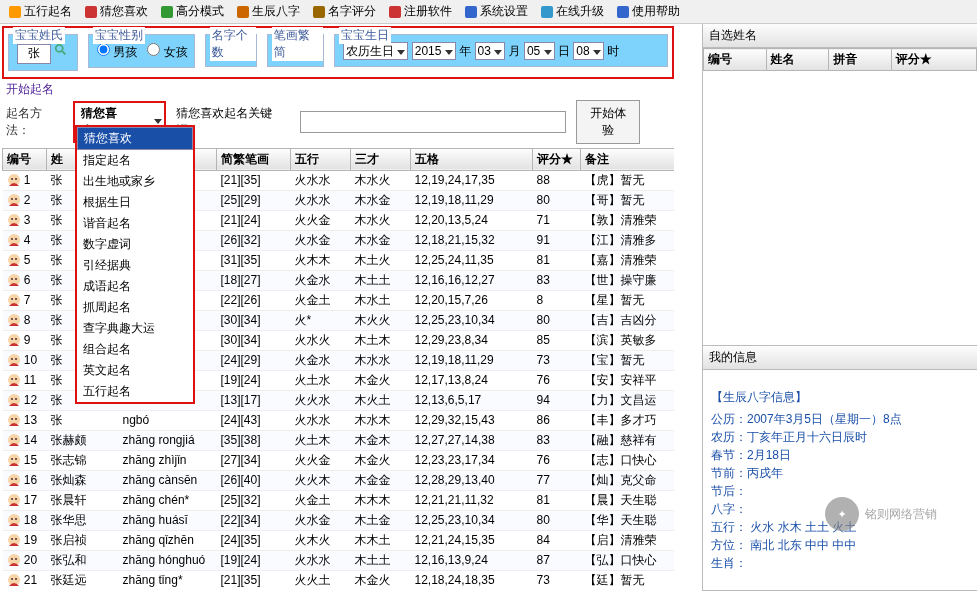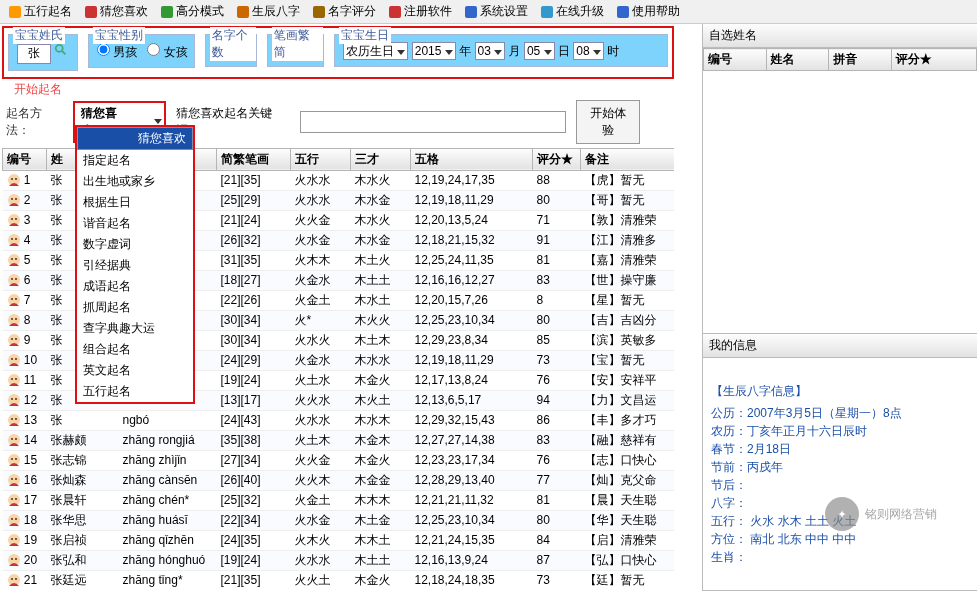--- a/index.html
+++ b/index.html
@@ -10,21 +10,21 @@
 .tb-ico { width: 14px; height: 14px; display: inline-block; }
 
 .main-wrap { display: flex; height: 567px; }
 .left-pane { flex: 1; display: flex; flex-direction: column; min-width: 0; }
 .right-pane { width: 275px; display: flex; flex-direction: column; border-left: 1px solid #bbb; margin-left: 26px; }
 
 .filters { border: 2px solid #d11; margin: 2px; padding: 6px 4px; display: flex; gap: 10px; align-items: flex-start; position: relative; }
 .fgroup { border: 1px solid #a9b8d4; padding: 8px 6px 6px 8px; position: relative; background: #7dd3fc; }
 .fgroup legend { position: absolute; top: -8px; left: 4px; background: #fff; padding: 0 2px; color: #3b5998; }
 .inp { border: 1px solid #88a; padding: 2px 4px; background: #fff; }
-.sel { border: 1px solid #88a; padding: 1px 2px; background: #fff; text-align: right; }
+.sel { border: 1px solid #88a; padding: 1px 2px; background: #fff; }
 .srch { width: 14px; height: 14px; display: inline-block; }
 
 .start-row { margin: 2px 6px; display: flex; align-items: center; gap: 10px; }
 .start-label { color: #333; }
 .method-sel { border: 2px solid #d11; padding: 2px; display: flex; align-items: center; background: #fff; position: relative; }
 .method-sel span.val { padding: 0 30px 0 4px; font-weight: bold; }
 .kw-inp { border: 1px solid #999; width: 280px; height: 22px; padding: 2px 4px; background: #fff; }
 .start-btn { border: 1px solid #999; background: #f4f4f4; padding: 4px 8px; margin-left: auto; margin-right: 30px; cursor: pointer; }
 
 .dropdown { position: absolute; top: 0; left: 0; border: 2px solid #d11; background: #fff; z-index: 50; width: 120px; }
@@ -36,21 +36,21 @@
 .grid th { background: linear-gradient(#fdfdfd,#e2e2e2); border: 1px solid #b5b5b5; padding: 2px 4px; text-align: left; height: 20px; white-space: nowrap; overflow: hidden; }
 .grid td { border-bottom: 1px solid #eee; padding: 1px 4px; white-space: nowrap; overflow: hidden; height: 18px; }
 .row-ico { width: 14px; height: 14px; display: inline-block; vertical-align: middle; }
 .grid tr:nth-child(even) td { background: #fafbff; }
 
 .right-sec { border-bottom: 1px solid #bbb; }
 .right-title { background: linear-gradient(#fdfdfd,#e2e2e2); padding: 3px 6px; border-bottom: 1px solid #bbb; }
 .right-grid th { background: linear-gradient(#fdfdfd,#e2e2e2); border: 1px solid #b5b5b5; padding: 2px 4px; text-align: left; }
 .right-grid { width: 100%; border-collapse: collapse; }
 
-.info-box { padding: 24px 8px; color: #1a4fa8; line-height: 18px; font-size: 12px; }
+.info-box { padding: 18px 8px; color: #1a4fa8; line-height: 18px; font-size: 12px; }
 
 .watermark { position: absolute; right: 40px; bottom: 60px; color: #777; font-size: 20px; opacity: .65; display: flex; align-items: center; gap: 6px; font-family: "Microsoft YaHei", sans-serif; }
 .wm-circ { width: 34px; height: 34px; border-radius: 50%; background: #888; display: inline-flex; align-items: center; justify-content: center; color: #fff; font-size: 11px; }
 
 .chev { width: 0; height: 0; border-left: 4px solid transparent; border-right: 4px solid transparent; border-top: 5px solid #333; display: inline-block; }
 .srch svg, .tb-ico svg, .row-ico svg { width: 100%; height: 100%; }
 
 .col-num{width:44px}.col-name{width:72px}.col-py{width:98px}.col-bh{width:74px}.col-wx{width:60px}.col-sc{width:60px}.col-wg{width:122px}.col-pf{width:48px}.col-bz{width:96px}
 </style>
 </head>
@@ -150,21 +150,21 @@
         <span>年</span>
         <span class="sel"><span>03</span> <span class="chev"></span></span>
         <span>月</span>
         <span class="sel"><span>05</span> <span class="chev"></span></span>
         <span>日</span>
         <span class="sel"><span>08</span> <span class="chev"></span></span>
         <span>时</span>
       </fieldset>
     </div>
 
-    <div style="margin:0 14px;color:#ef4444">开始起名</div>
+    <div style="margin:0 6px;color:#4c1d95">开始起名</div>
 
     <div class="start-row">
       <span class="start-label">起名方法：</span>
       <span class="method-sel" id="method-sel">
         <span class="val">猜您喜欢</span>
         <span class="chev"></span>
         <div class="dropdown" id="dd" style="top:22px">
             <div class="item sel">猜您喜欢</div>
             <div class="item">指定起名</div>
             <div class="item">出生地或家乡</div>

